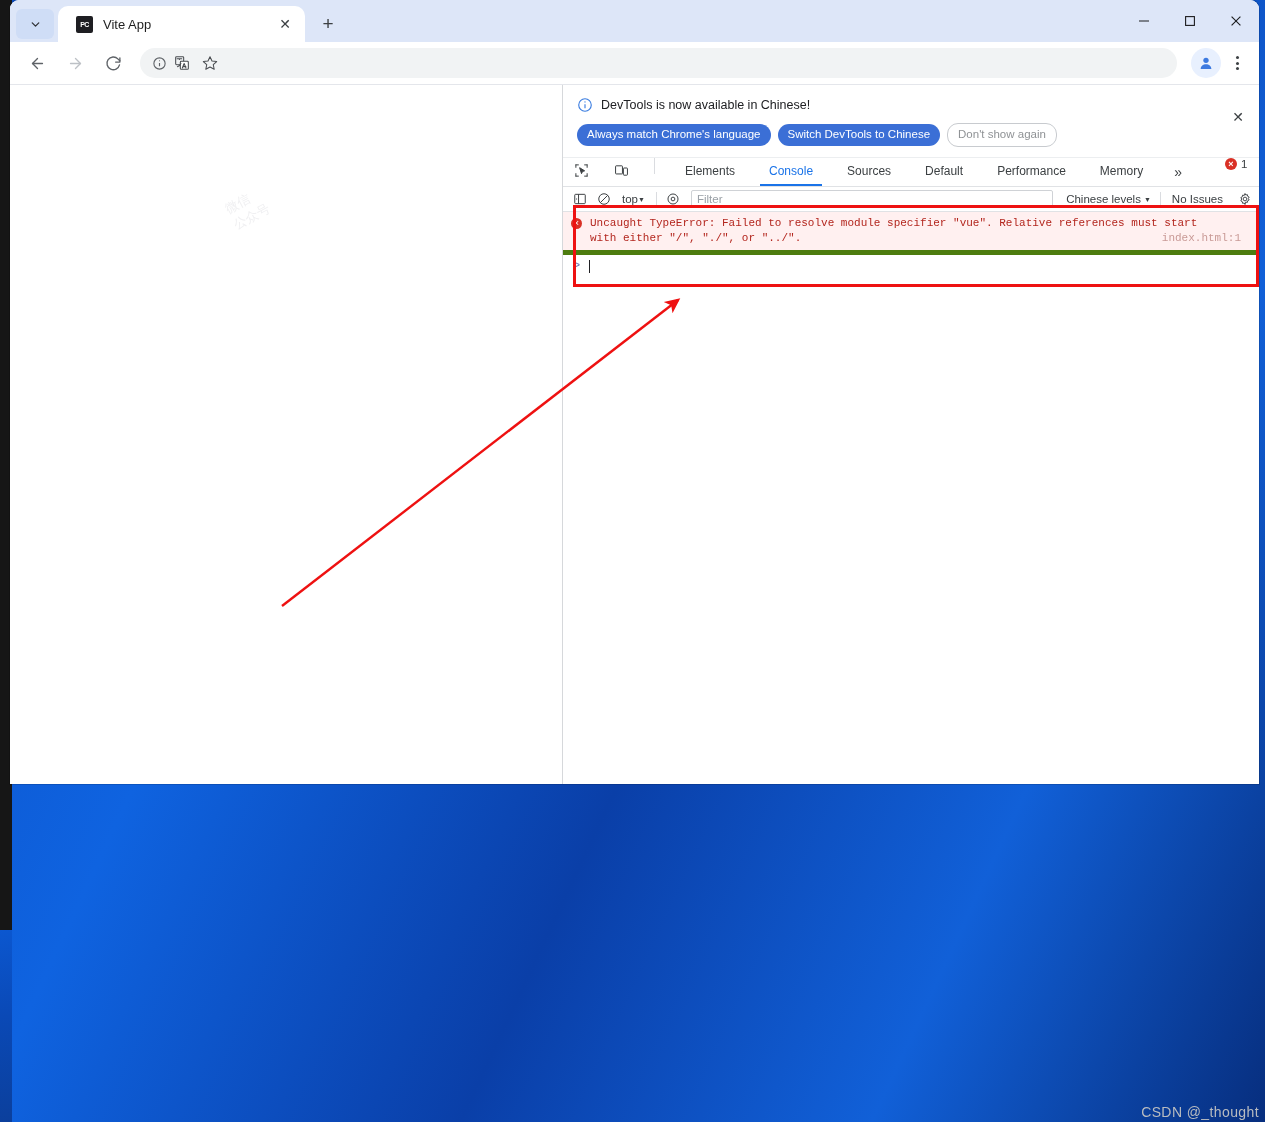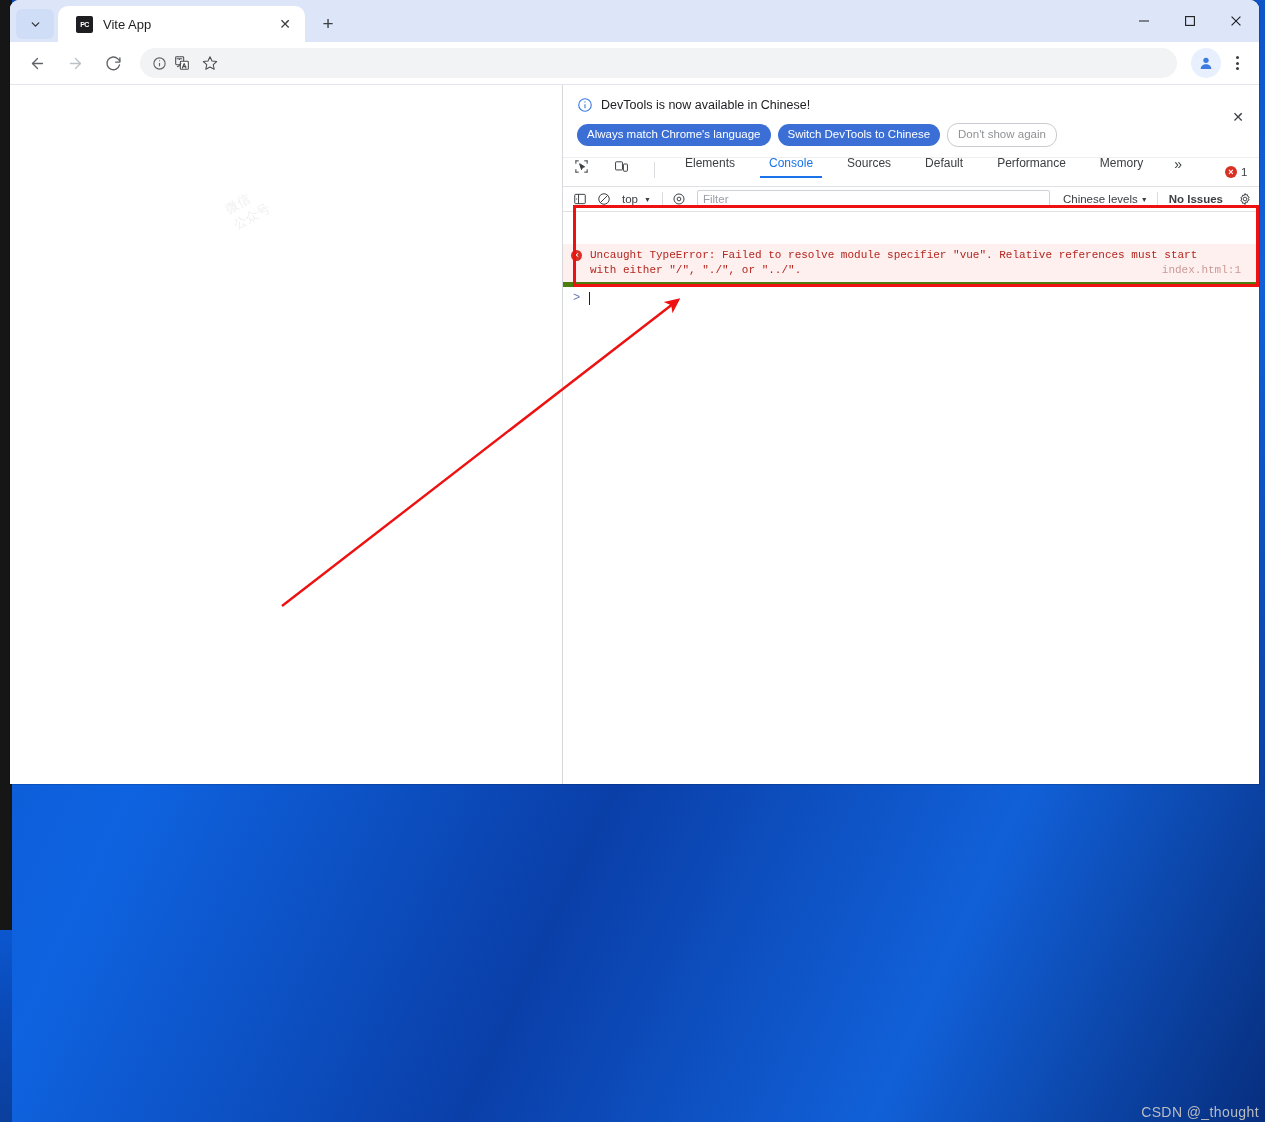--- a/index.html
+++ b/index.html
@@ -211,22 +211,22 @@
   #dt-banner-close {
     position:absolute; right:11px; top:22px;
     width:20px; height:20px;
     display:flex; align-items:center; justify-content:center;
     color:#3c4043; font-size:14px; cursor:pointer;
   }
 
   
   #dt-tabbar {
     height:29px;
-    display:flex; align-items:flex-end;
-    padding:0 4px 8px 6px;
+    display:flex; align-items:flex-start;
+    padding:0 4px 0 6px;
     border-bottom:1px solid #e0e2e5;
     background:#ffffff;
     gap:16px;
   }
   .dt-tool-icon {
     width:24px; height:24px;
     display:flex; align-items:center; justify-content:center;
     color:#3c4043; cursor:pointer; border-radius:3px; flex:none;
   }
   .dt-tool-icon svg { width:15px; height:15px; }
@@ -272,62 +272,61 @@
     background:#ffffff;
     gap:3px;
   }
   .cb-icon {
     width:21px; height:21px; flex:none;
     display:flex; align-items:center; justify-content:center;
     color:#3c4043; cursor:pointer;
   }
   .cb-icon svg { width:14px; height:14px; }
   #cb-context {
-    display:flex; align-items:center; gap:6px;
+    display:flex; align-items:center; gap:0;
     font-size:11.5px; color:#3c4043; padding:0 5px;
     cursor:pointer; white-space:nowrap;
   }
   .caret { font-size:7px; }
   #cb-sep1 { width:1px; height:15px; background:#dadce0; margin:0 3px; flex:none; }
   #cb-filter {
     flex:1; height:18px; margin:0 4px;
     border:1px solid #cfd2d6;
     border-radius:2px;
     background:#fff;
     display:flex; align-items:center;
     padding:0 5px;
   }
   #cb-filter-text { font-size:11.5px; color:#9aa0a6; }
   #cb-levels {
     display:flex; align-items:center; gap:3px;
     font-size:11.5px; color:#3c4043; padding:0 6px; cursor:pointer; white-space:nowrap;
   }
   #cb-sep2 { width:1px; height:15px; background:#dadce0; flex:none; }
-  #cb-issues { font-size:11.5px; color:#3c4043; padding:0 8px; cursor:pointer; white-space:nowrap;font-weight:bold; }
+  #cb-issues { font-size:11.5px; color:#3c4043; padding:0 8px; cursor:pointer; white-space:nowrap; }
   #cb-gear {
     width:21px; height:21px; flex:none;
     display:flex; align-items:center; justify-content:center;
     color:#3c4043; cursor:pointer;
   }
   #cb-gear svg { width:14px; height:14px; }
 
   
   #console-body {
     flex:1;
     background:#ffffff;
     overflow:hidden;
     position:relative;
   }
   #console-error {
     background:#fff0f0;
     border-bottom:5px solid #4d7c0f;
     display:flex;
     padding:4px 2px 5px 8px;
     position:relative;
-    margin-top:32px;
   }
   #err-badge {
     width:11px; height:11px; flex:none; margin-top:2px;
     border-radius:50%; background:#d93025;
     display:flex; align-items:center; justify-content:center;
   }
   #err-badge:after {
     content:"×"; color:#fff; font-size:9px; line-height:1;
     font-family:"Liberation Sans", sans-serif;
   }

